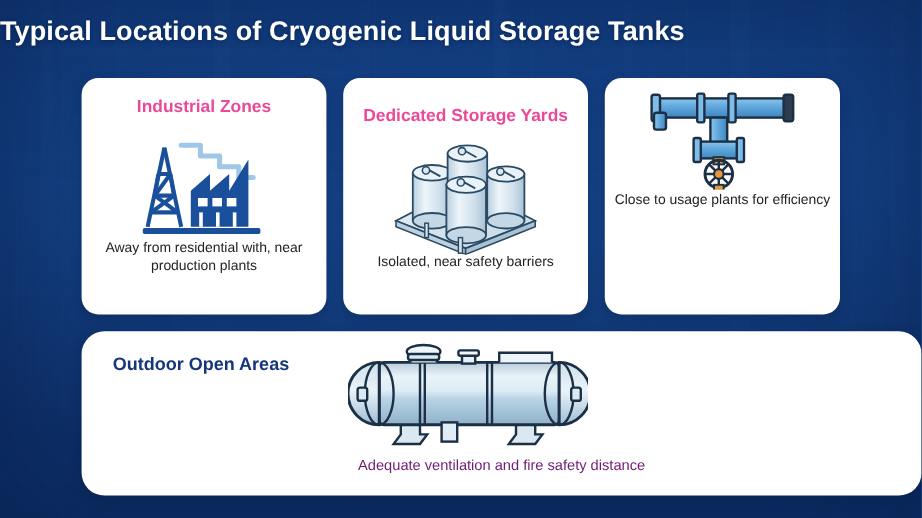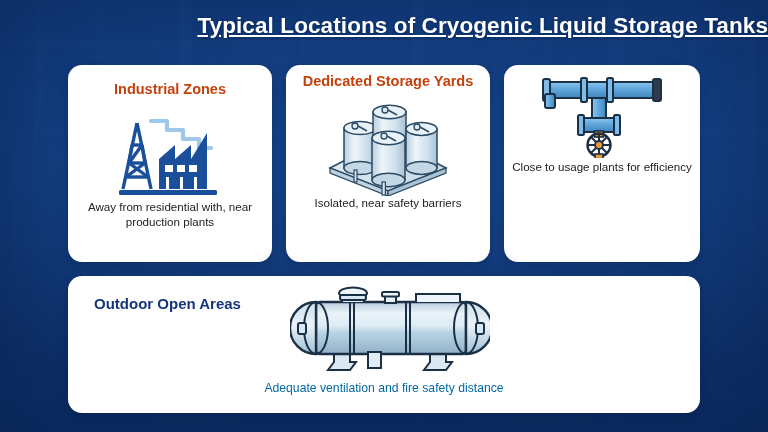--- a/index.html
+++ b/index.html
@@ -55,55 +55,54 @@
   .vignette{
     position:absolute; inset:0;
     box-shadow:inset 0 0 120px rgba(6,28,70,.55);
   }
 
   
   .stage{ position:absolute; inset:0; }
 
   .title{
     position:absolute; top:13px; left:0; right:0;
-    text-align:right;
+    text-align:left;
     color:#ffffff;
     font-size:22.5px;
     font-weight:bold;
     letter-spacing:.1px;
     text-shadow:0 1px 3px rgba(5,25,60,.55);
-    text-decoration:underline;
   }
 
   
   .card{
     position:absolute;
     background:#ffffff;
     border-radius:14px;
     box-shadow:0 3px 10px rgba(5,25,60,.30);
   }
   .card-top{ top:65px; height:197px; }
   #card1{ left:68px;  width:204px; }
   #card2{ left:286px; width:204px; }
   #card3{ left:504px; width:196px; }
 
   #card4{
-    left:68px; top:276px; width:632px; height:137px;
+    left:68px; top:276px; width:700px; height:137px;border-radius:19px;
   }
 
   .c-head{
-    color:#c2410c;
+    color:#ec4899;
     font-weight:bold;
     font-size:14.5px;
     text-align:center;
     line-height:1.22;
     padding:0 8px;
   }
   #card1 .c-head{ margin-top:16px; }
-  #card2 .c-head{ margin-top:8px; }
+  #card2 .c-head{ margin-top:24px; }
   #card3 .c-head{ margin-top:15px; }
 
   .c-body{
     color:#222222;
     font-size:11.6px;
     text-align:center;
     line-height:1.35;
     padding:0 8px;
   }
 
@@ -114,21 +113,21 @@
   
   .b-head{
     position:absolute; left:26px; top:19px;
     color:#15357c; font-weight:bold; font-size:15px;
   }
   .b-art{
     position:absolute; left:222px; top:6px; width:200px; height:92px;
   }
   .b-body{
     position:absolute; left:0; right:0; bottom:18px;
-    text-align:center; color:#0369a1; font-size:12.2px;
+    text-align:center; color:#701a75; font-size:12.2px;
   }
 </style>
 </head>
 <body>
 
 <div class="bg-root">
   <div class="bg-struct">
     <div class="beam-v" style="left:34px;  width:10px;"></div>
     <div class="beam-v" style="left:96px;  width:6px; opacity:.7;"></div>
     <div class="beam-v" style="left:178px; width:14px;"></div>

